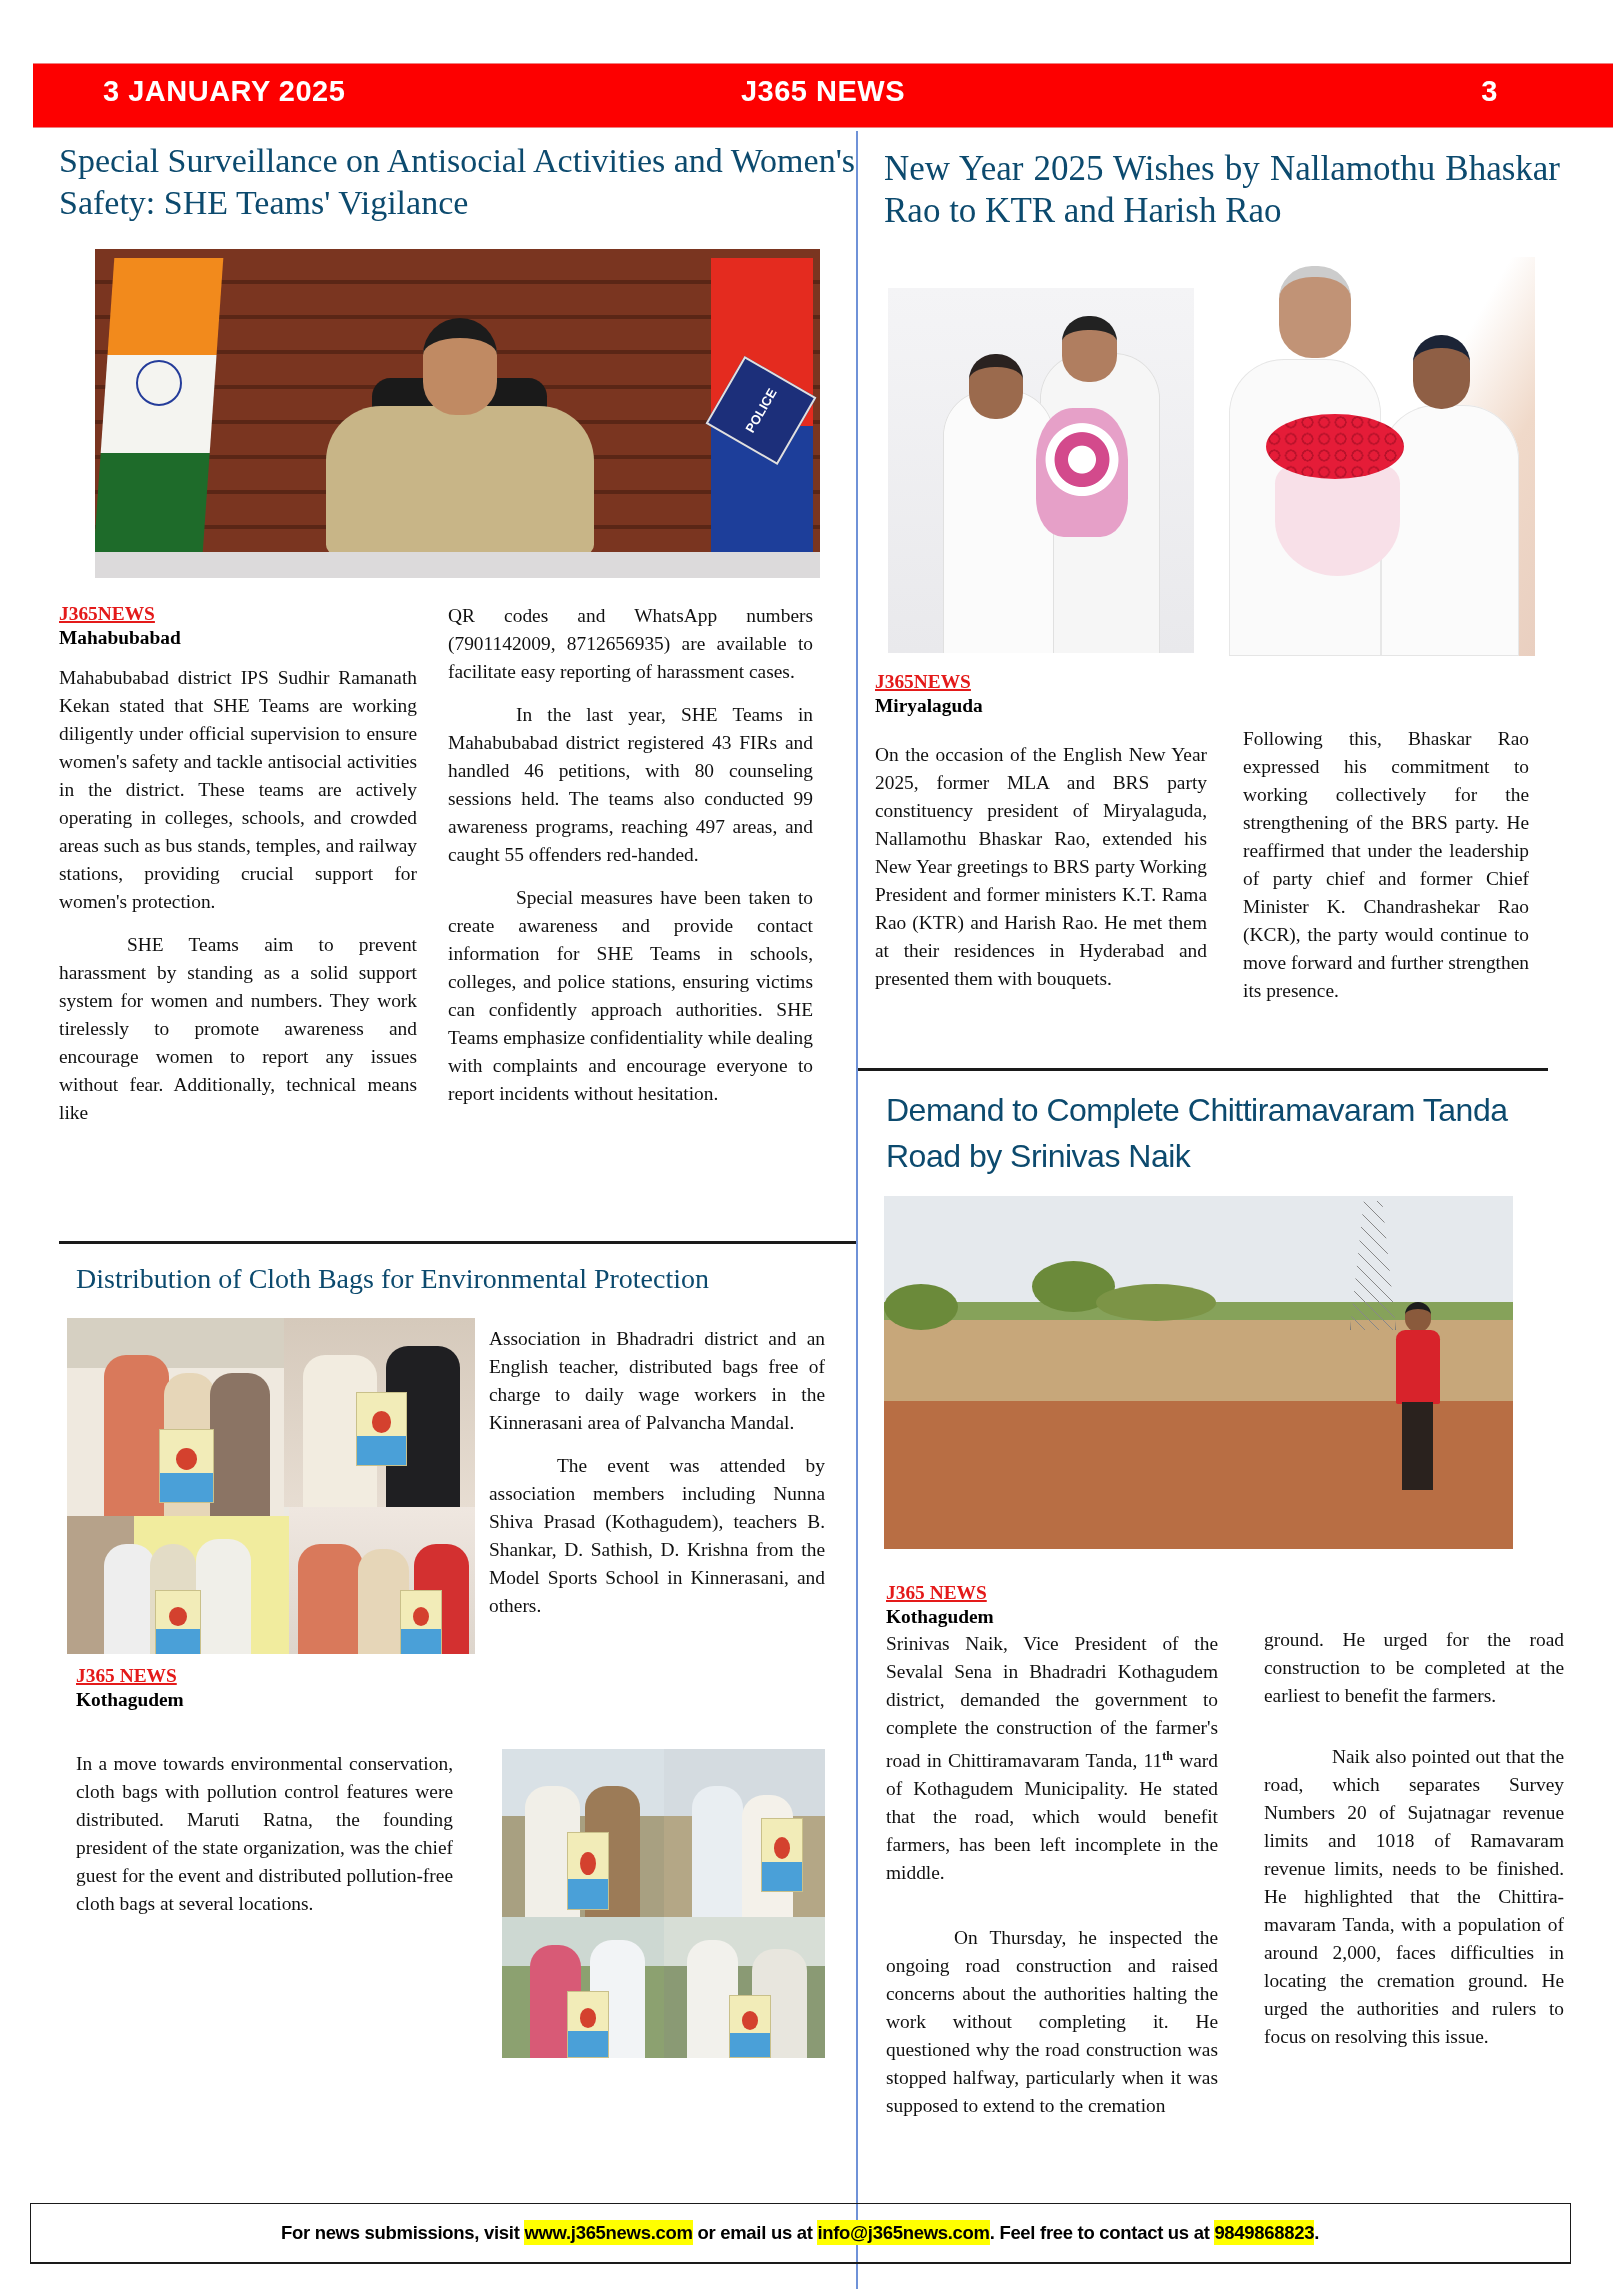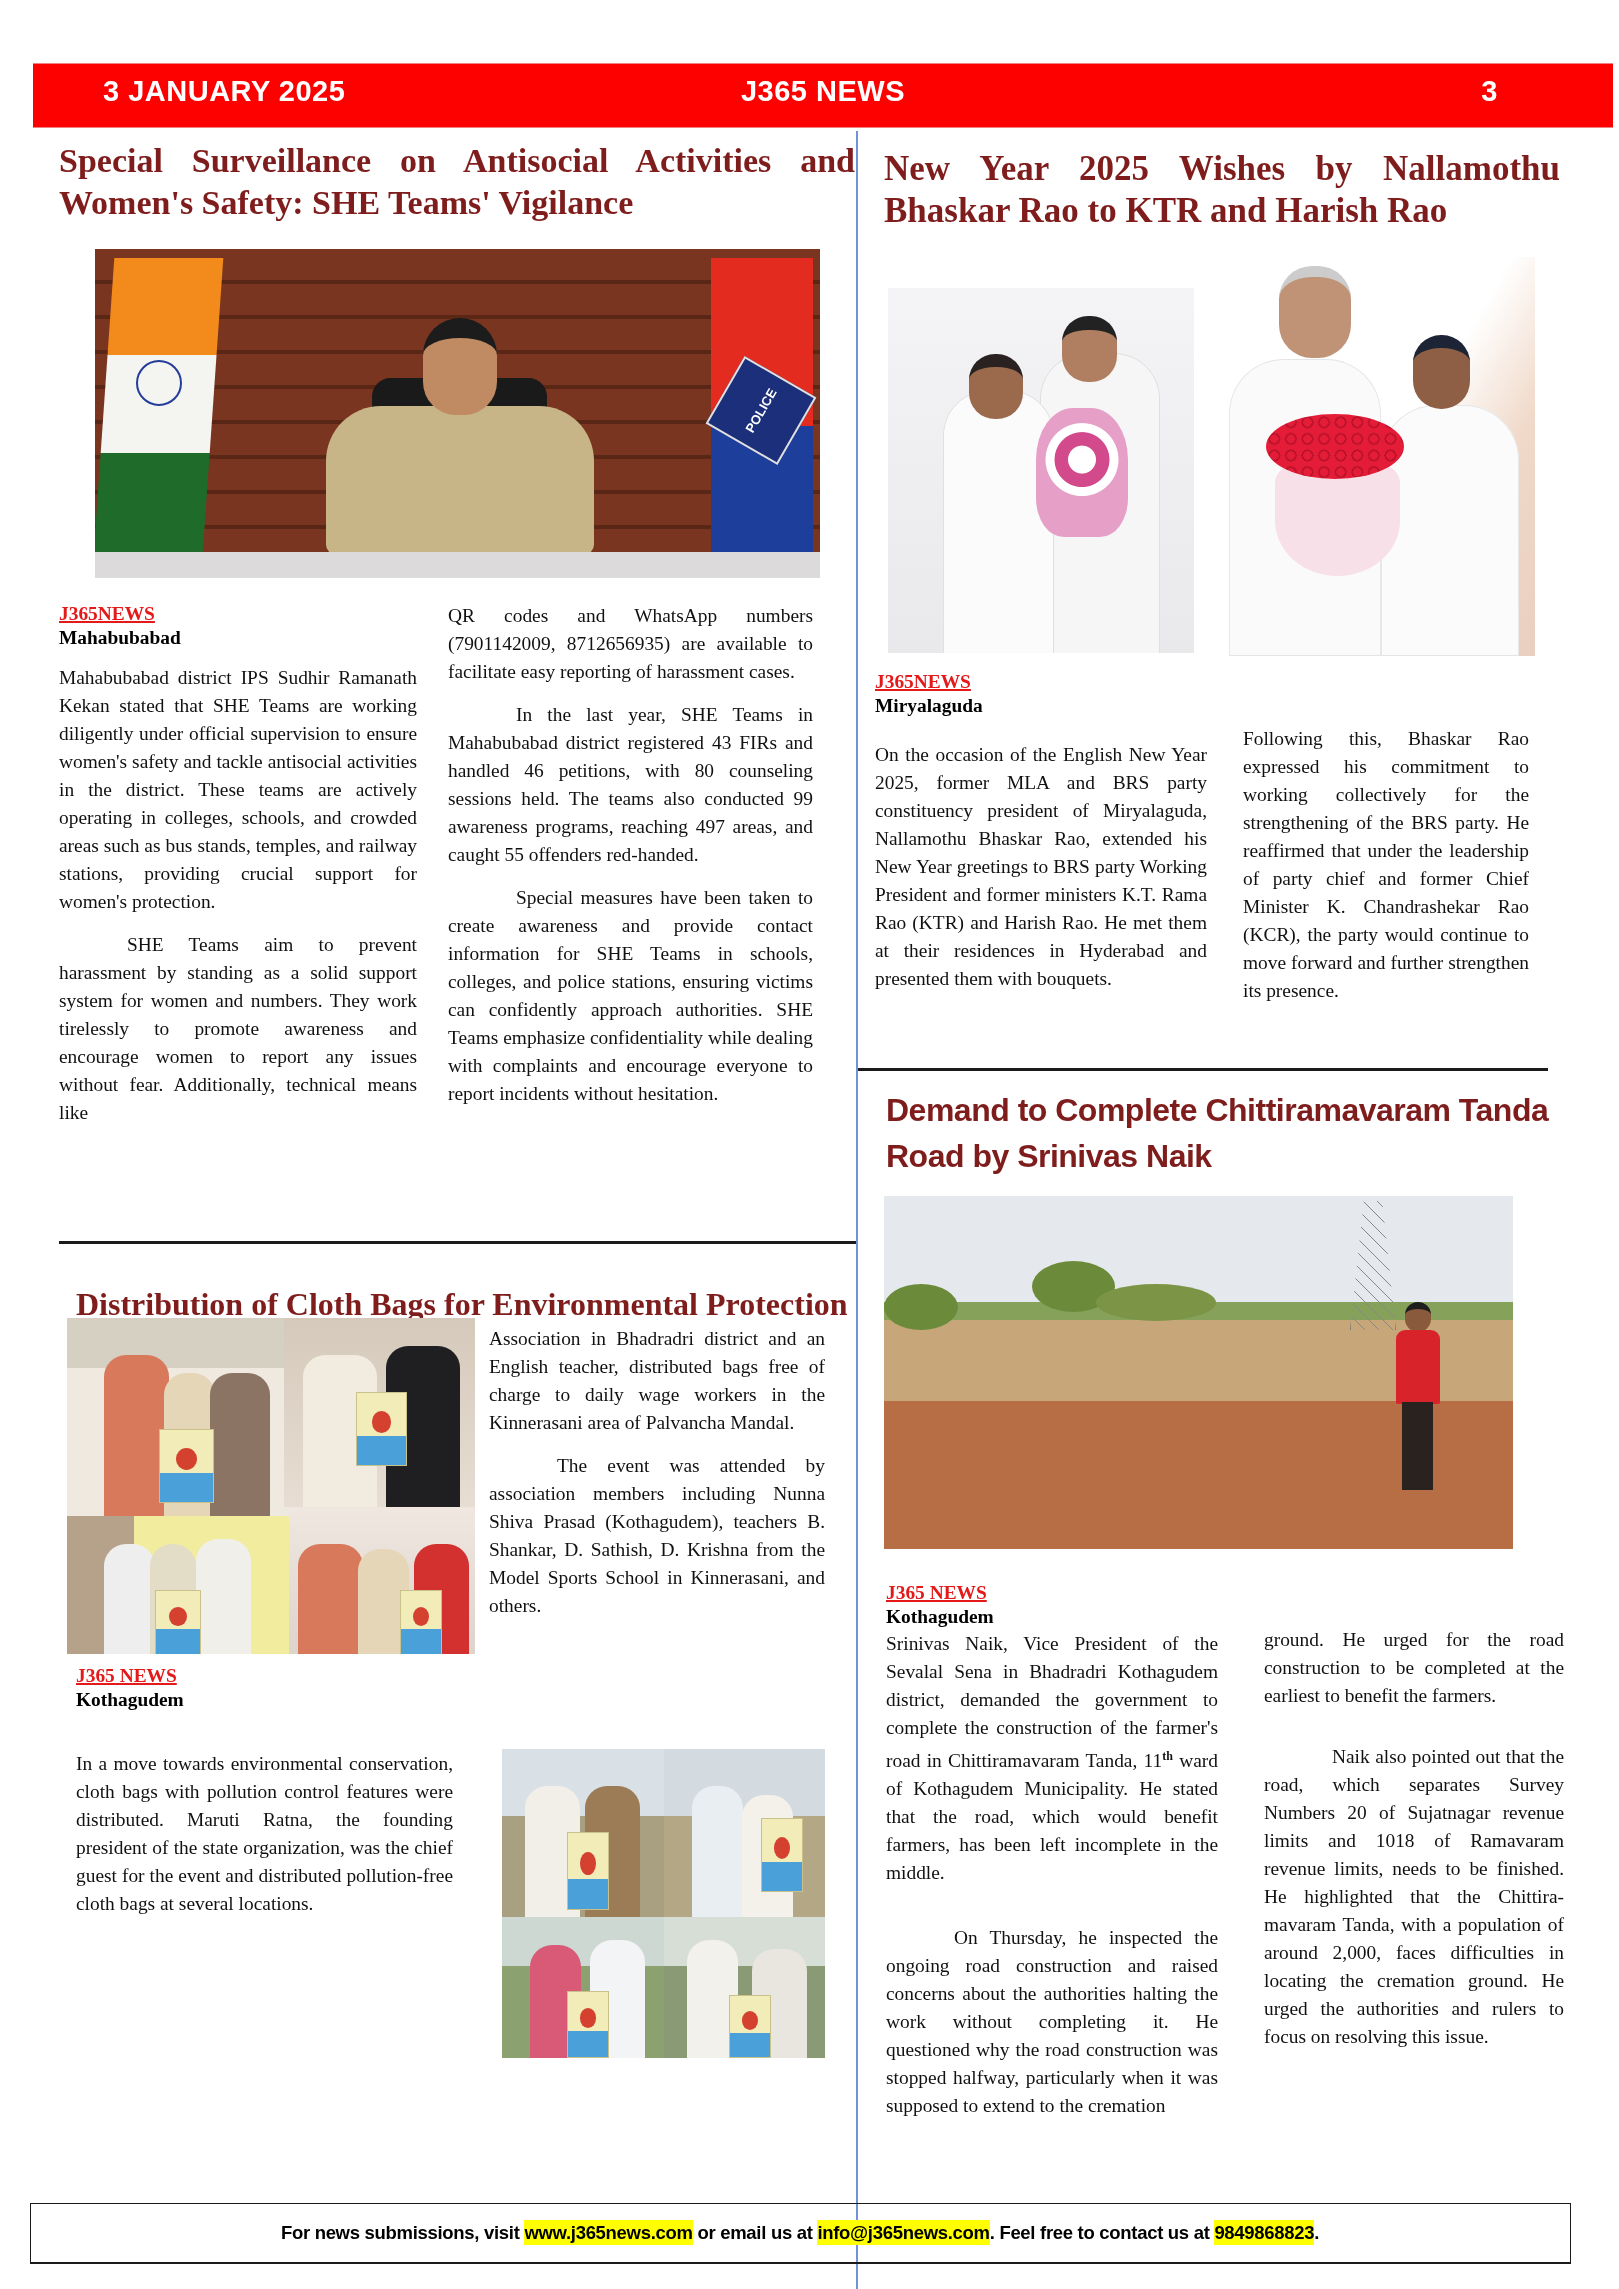--- a/index.html
+++ b/index.html
@@ -13,25 +13,25 @@
   .masthead span { position: absolute; top: 11px; color: #ffffff; font-family: "Liberation Sans", "DejaVu Sans", sans-serif; font-weight: bold; font-size: 29px; letter-spacing: 0.5px; }
   .mh-date { left: 70px; }
   .mh-title { left: 0; width: 100%; text-align: center; }
   .mh-page { right: 115px; }
 
   
   .vdiv { left: 856px; top: 131px; width: 1.8px; height: 2160px; background: #6f92d8; }
   .hrule { height: 2.8px; background: #1a1a1a; }
 
   
-  .headline { font-family: "Liberation Serif", serif; font-weight: bold; color: #7f1d1d; text-align: justify; text-align-last: left; }
+  .headline { font-family: "Liberation Serif", serif; font-weight: normal; color: #0c4a6e; text-align: justify; text-align-last: left; }
   .h1 { left: 59px; top: 140px; width: 796px; font-size: 34px; line-height: 42px; }
   .h2 { left: 884px; top: 148px; width: 676px; font-size: 35px; line-height: 42px; }
   .h3 { left: 886px; top: 1087px; width: 665px; font-family: "Liberation Sans", "DejaVu Sans", sans-serif; font-size: 32px; line-height: 46px; letter-spacing: -0.5px; text-align: left; }
-  .h4 { left: 76px; top: 1287px; width: 775px; font-size: 32px; line-height: 35px; text-align: right; }
+  .h4 { left: 76px; top: 1261px; width: 775px; font-size: 28px; line-height: 35px; text-align: right; }
 
   
   .photo { overflow: hidden; }
   .ph-officer { left: 95px; top: 249px; width: 725px; height: 329px;
     background:
       linear-gradient(to right, transparent 0 0, transparent 100%),
       repeating-linear-gradient(180deg, #7a3520 0 31px, #5a2616 31px 35px);
   }
   .ph-officer .flag-in { position: absolute; left: 9.2px; top: 9.2px; width: 109px; height: 295px;
     background: linear-gradient(180deg, #f28a1c 0 33%, #f4f4f0 33% 66%, #1e6b2a 66% 100%); transform: skewX(-4deg); }

